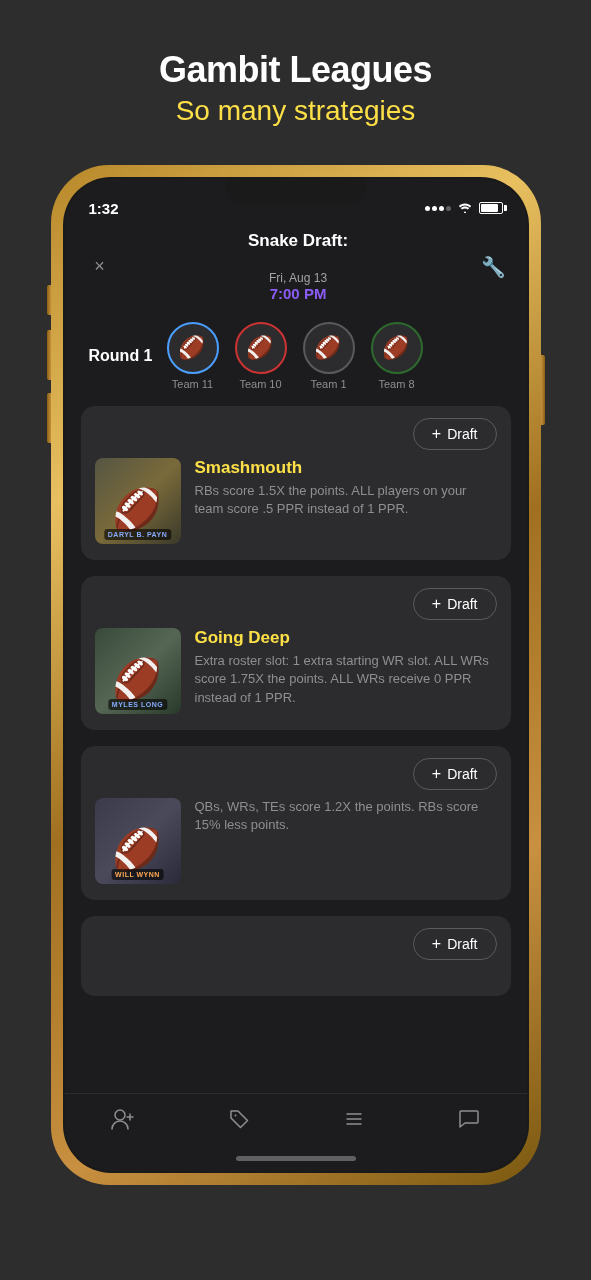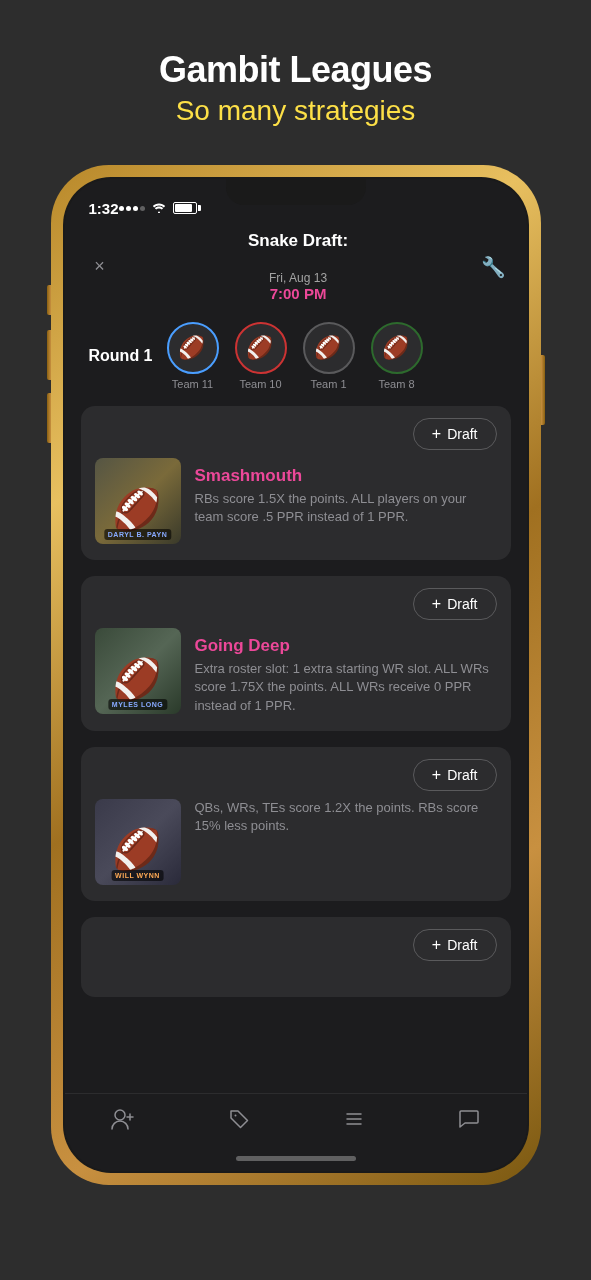--- a/index.html
+++ b/index.html
@@ -80,20 +80,21 @@
       width: 140px;
       height: 26px;
       background: #1a1a1a;
       border-radius: 0 0 18px 18px;
       z-index: 100;
     }
 
     
     .status-bar {
       display: flex;
+      justify-content: space-between;
       align-items: center;
       padding: 14px 24px 0;
       height: 44px;
       flex-shrink: 0;
       position: relative;
       z-index: 50;
     }
 
     .status-time {
       font-size: 15px;
@@ -178,21 +179,21 @@
     .draft-date {
       font-size: 12px;
       color: #a3a3a3;
       font-weight: 500;
       margin-top: 20px;
     }
 
     .draft-time {
       font-size: 15px;
       font-weight: 700;
-      color: #ec4899;
+      color: #8b5cf6;
     }
 
     .settings-icon {
       color: #e8a020;
       font-size: 20px;
     }
 
     
     .round-section {
       display: flex;
@@ -346,23 +347,22 @@
     .char-name-tag.blue { color: #88aaff; }
     .char-name-tag.orange { color: #ffaa55; }
 
     .card-content {
       flex: 1;
     }
 
     .strategy-title {
       font-size: 17px;
       font-weight: 700;
-      color: #ec4899;
+      color: #fde047;
       margin-bottom: 4px;
-      margin-top: 8px;
     }
 
     .strategy-desc {
       font-size: 13px;
       color: #8e8e93;
       line-height: 1.4;
     }
 
     
     .bottom-nav {

